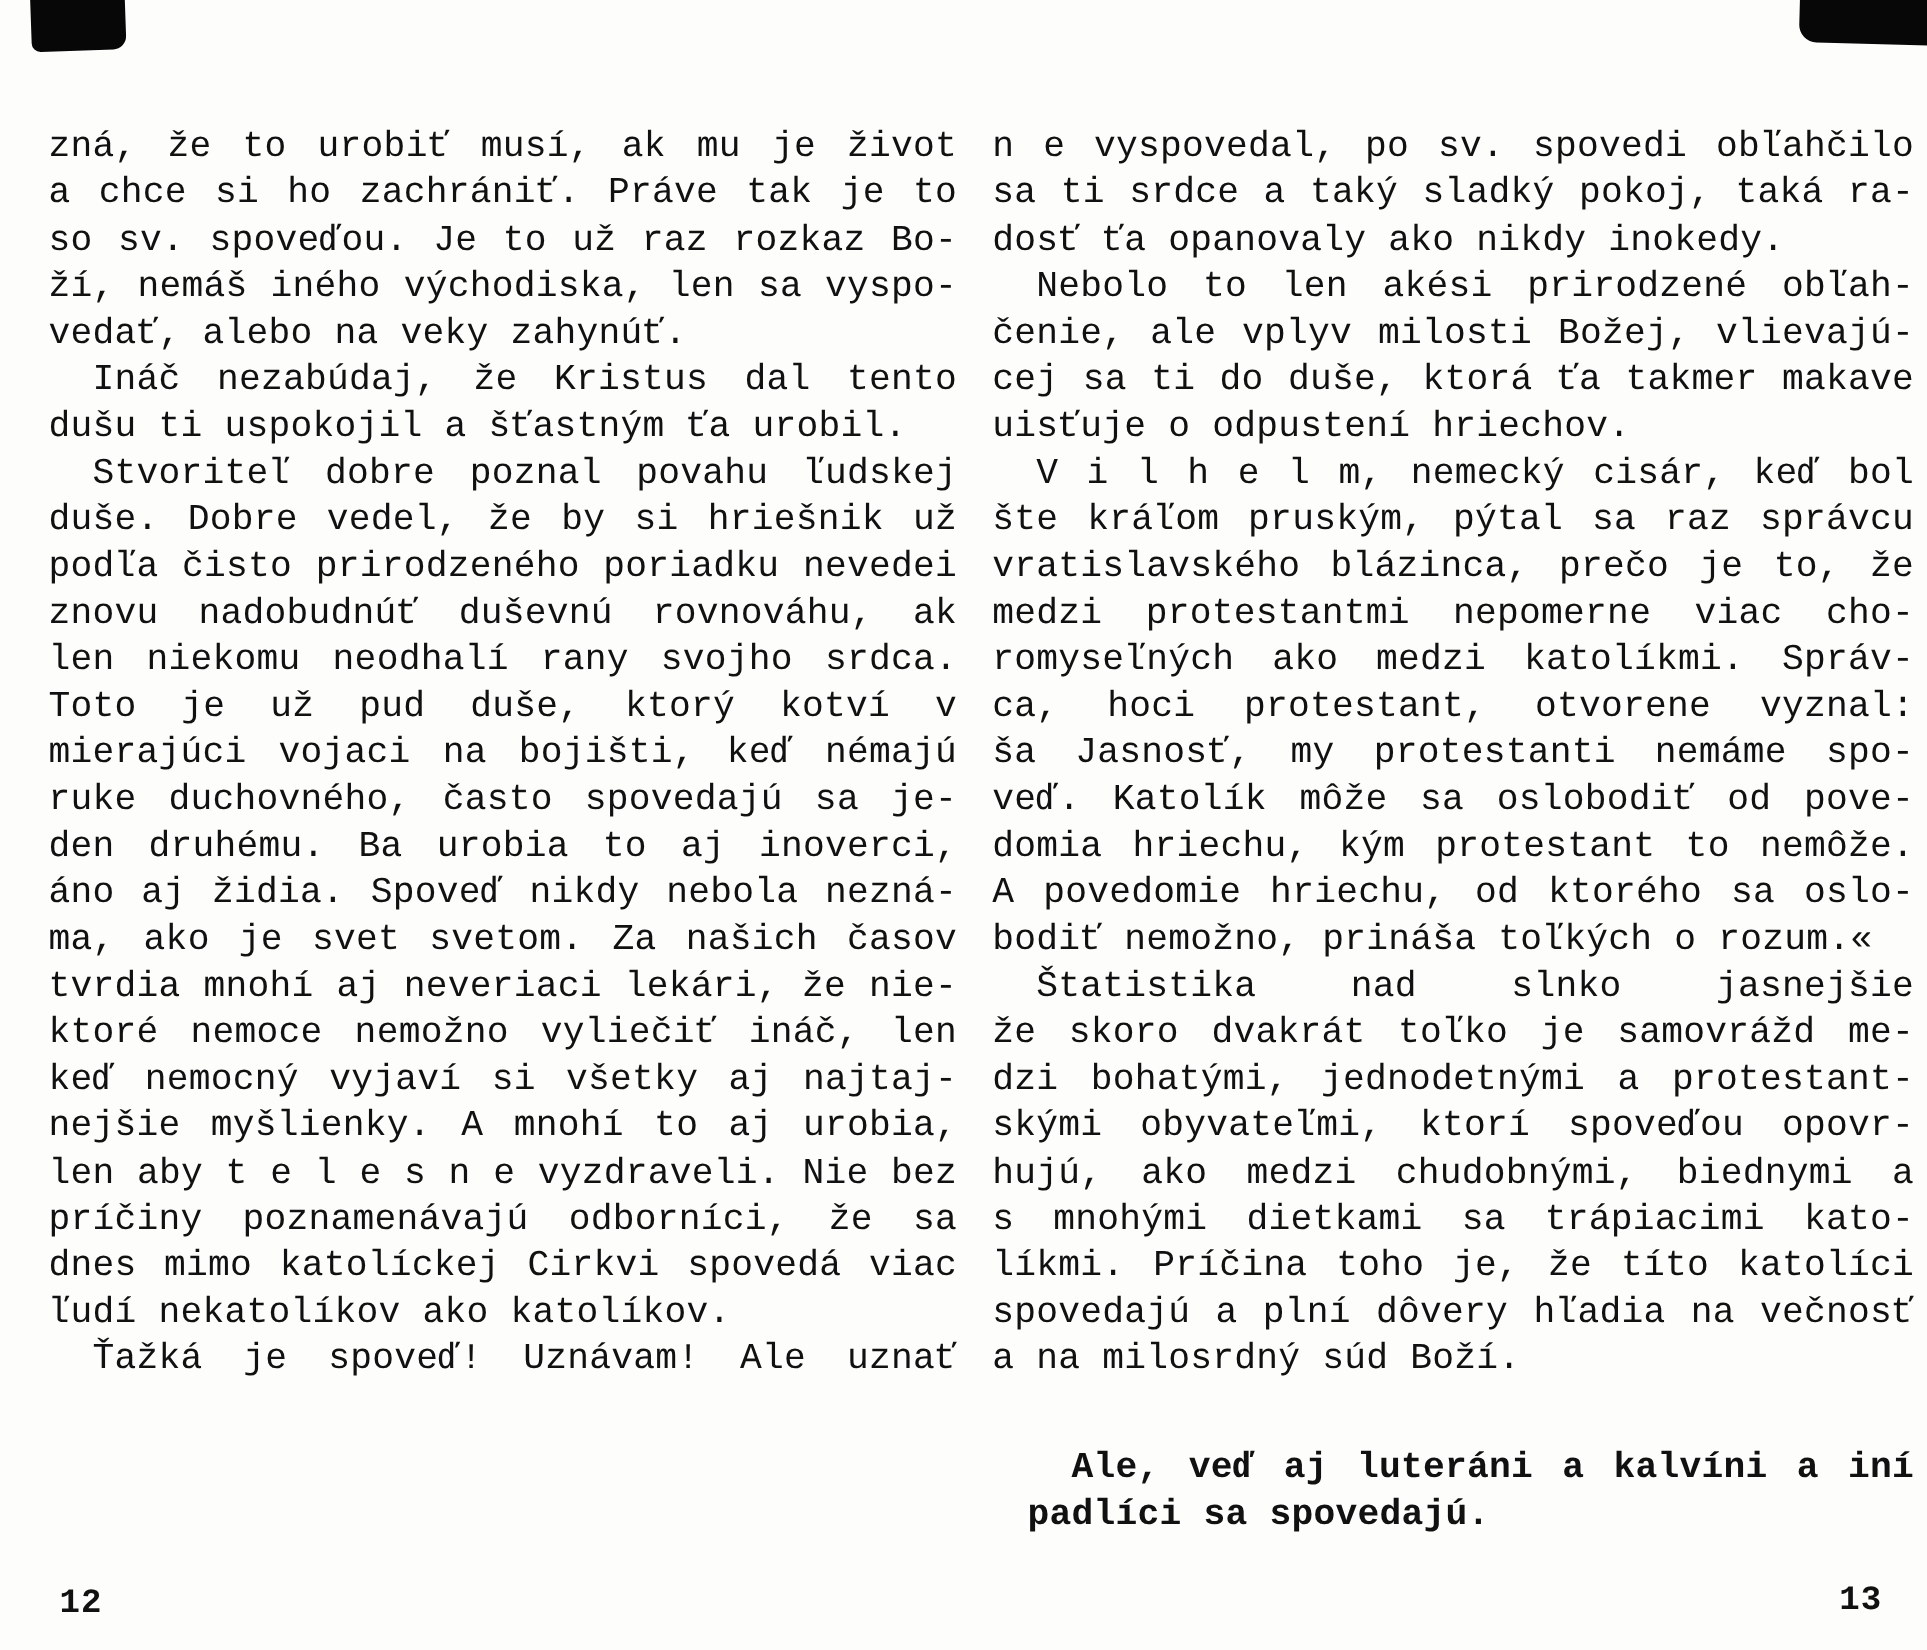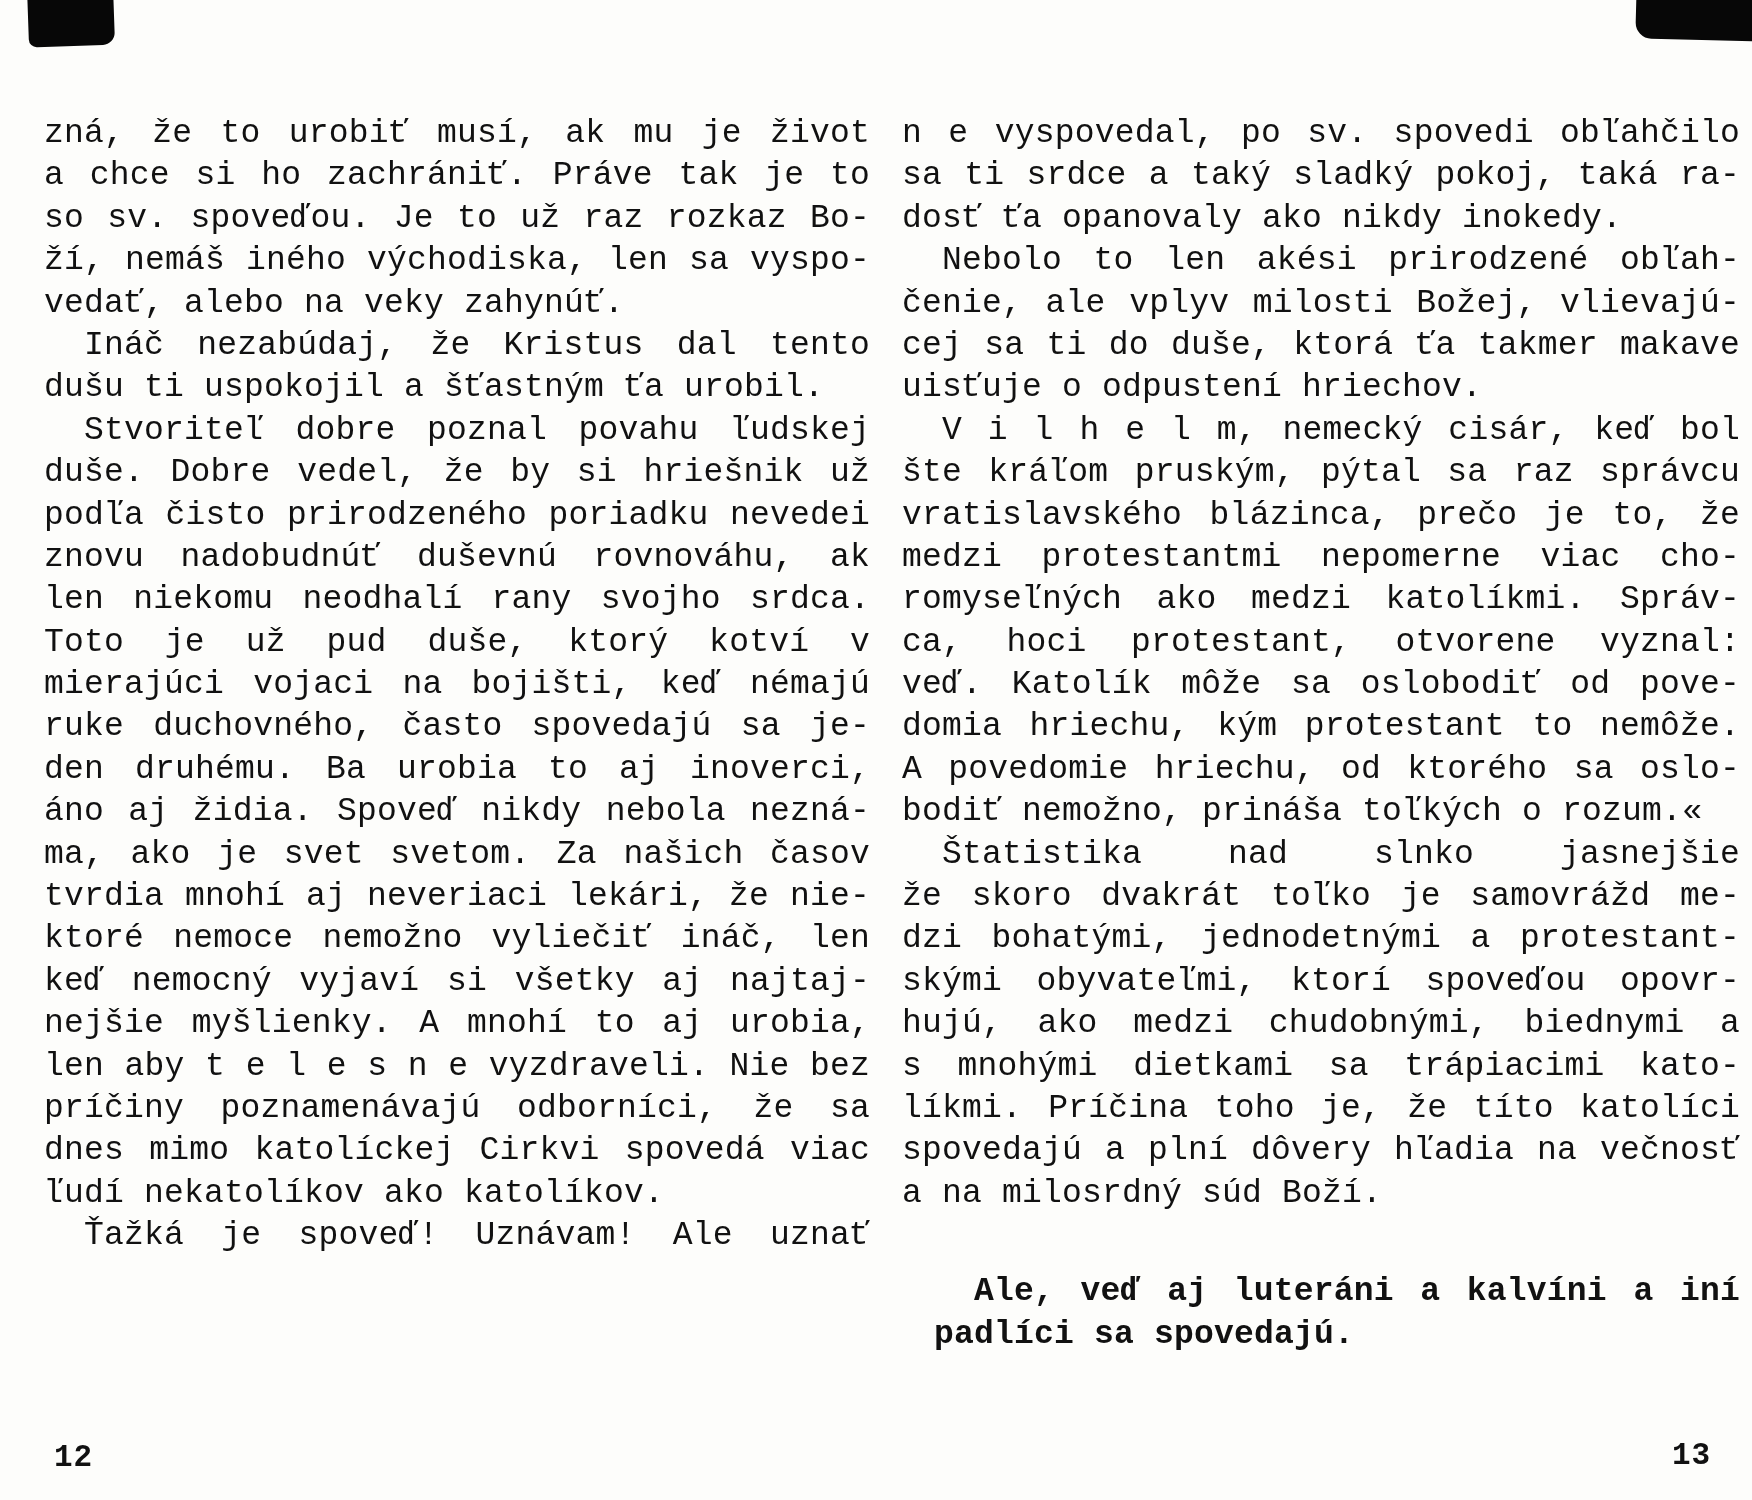--- a/index.html
+++ b/index.html
@@ -101,20 +101,21 @@
       <div class="line indent">Nebolo to len akési prirodzené obľah-</div>
       <div class="line">čenie, ale vplyv milosti Božej, vlievajú-</div>
       <div class="line">cej sa ti do duše, ktorá ťa takmer makave</div>
       <div class="line para-end">uisťuje o odpustení hriechov.</div>
       <div class="line indent">V i l h e l m, nemecký cisár, keď bol e-</div>
       <div class="line">šte kráľom pruským, pýtal sa raz správcu</div>
       <div class="line">vratislavského blázinca, prečo je to, že je</div>
       <div class="line">medzi protestantmi nepomerne viac cho-</div>
       <div class="line">romyseľných ako medzi katolíkmi. Správ-</div>
       <div class="line">ca, hoci protestant, otvorene vyznal: »Va-</div>
+      <div class="line">ša Jasnosť, my protestanti nemáme spo-</div>
       <div class="line">veď. Katolík môže sa oslobodiť od pove-</div>
       <div class="line">domia hriechu, kým protestant to nemôže.</div>
       <div class="line">A povedomie hriechu, od ktorého sa oslo-</div>
       <div class="line para-end">bodiť nemožno, prináša toľkých o rozum.«</div>
       <div class="line indent">Štatistika nad slnko jasnejšie dokazuje,</div>
       <div class="line">že skoro dvakrát toľko je samovrážd me-</div>
       <div class="line">dzi bohatými, jednodetnými a protestant-</div>
       <div class="line">skými obyvateľmi, ktorí spoveďou opovr-</div>
       <div class="line">hujú, ako medzi chudobnými, biednymi a</div>
       <div class="line">s mnohými dietkami sa trápiacimi kato-</div>

